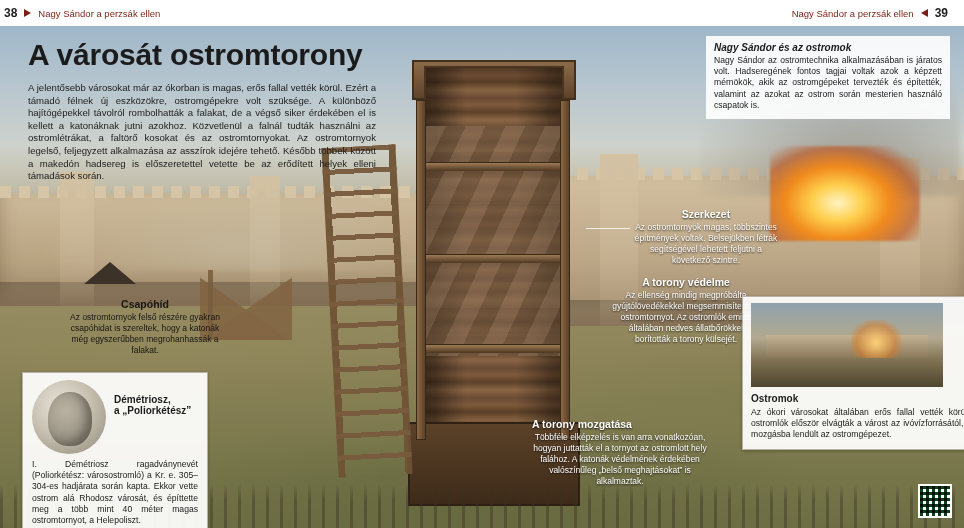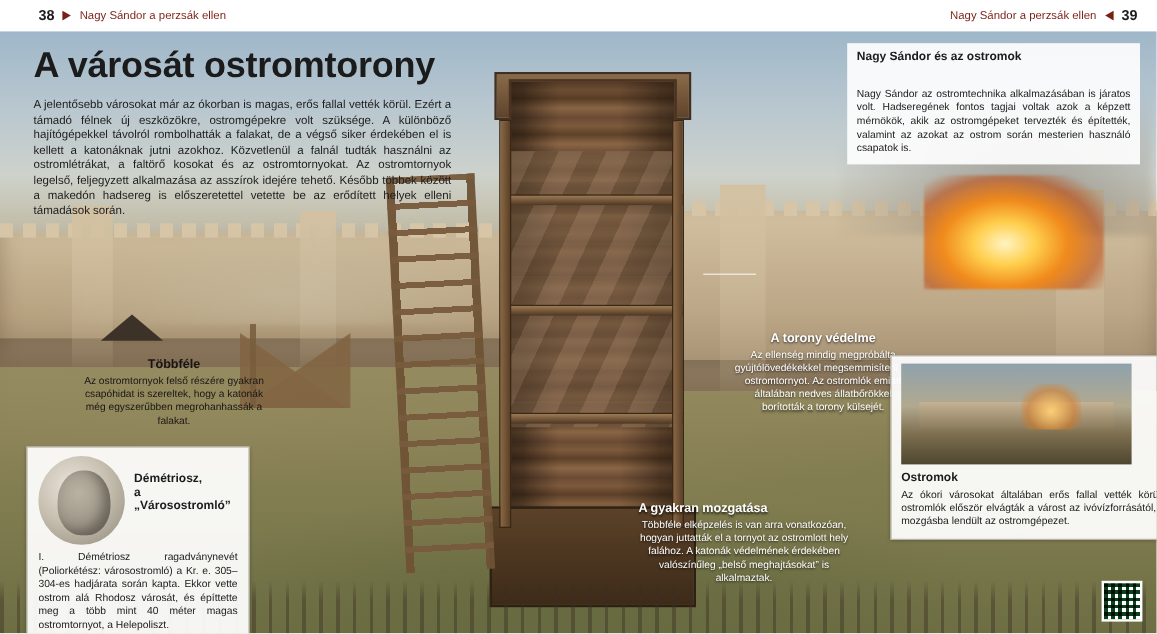--- a/index.html
+++ b/index.html
@@ -17,21 +17,21 @@
     overflow: hidden;
     background: #ffffff;
   }
 
   
   .runhead {
     position: absolute; top: 0; height: 26px;
     display: flex; align-items: center;
     font-size: 9.5px; color: #3a3a3a;
   }
-  .runhead-left { left: 0; padding-left: 32px; gap: 7px; }
+  .runhead-left { left: 0; padding-left: 4px; gap: 7px; }
   .runhead-right { right: 0; padding-right: 16px; gap: 7px; }
   .folio {
     font-size: 12px; font-weight: bold; color: #1d1d1d;
   }
   .runhead-title { color: #7a1f14; font-size: 9.5px; }
   .tri {
     width: 0; height: 0;
     border-top: 4.5px solid transparent;
     border-bottom: 4.5px solid transparent;
   }
@@ -248,21 +248,21 @@
     content: ""; position: absolute; left: 52%; top: 20%; width: 26%; height: 46%;
     background: radial-gradient(ellipse at 50% 60%, rgba(255,210,120,.95), rgba(220,120,30,.5) 55%, rgba(180,90,20,0) 80%);
   }
 
   
   .topbox {
     position: absolute; left: 706px; top: 36px; width: 244px;
     background: rgba(255,255,255,0.9);
     padding: 6px 8px 8px 8px;
   }
-  .topbox .ptitle { font-size: 10px; font-weight: bold; color: #1b1b1b; margin-bottom: 20px; }
+  .topbox .ptitle { font-size: 10px; font-weight: bold; color: #1b1b1b; margin-bottom: 2px; font-style: italic; }
   .topbox .ptext { font-size: 8.6px; line-height: 11.2px; color: #20201f; text-align: justify; }
 
   
   .qr {
     position: absolute; right: 12px; bottom: 10px; width: 34px; height: 34px;
     background:
       repeating-linear-gradient(to right, #0c3f1e 0 3px, #ffffff 3px 6px),
       repeating-linear-gradient(to bottom, #0c3f1e 0 3px, #ffffff 3px 6px);
     background-blend-mode: multiply;
     border: 2px solid #ffffff;
@@ -326,42 +326,46 @@
   </div>
 
   <div class="headline">A városát ostromtorony</div>
   <div class="intro">A jelentősebb városokat már az ókorban is magas, erős fallal vették körül. Ezért a támadó félnek új eszközökre, ostromgépekre volt szüksége. A különböző hajítógépekkel távolról rombolhatták a falakat, de a végső siker érdekében el is kellett a katonáknak jutni azokhoz. Közvetlenül a falnál tudták használni az ostromlétrákat, a faltörő kosokat és az ostromtornyokat. Az ostromtornyok legelső, feljegyzett alkalmazása az asszírok idejére tehető. Később többek között a makedón hadsereg is előszeretettel vetette be az erődített helyek elleni támadások során.</div>
 
   <div class="topbox">
     <div class="ptitle">Nagy Sándor és az ostromok</div>
     <div class="ptext">Nagy Sándor az ostromtechnika alkalmazásában is járatos volt. Hadseregének fontos tagjai voltak azok a képzett mérnökök, akik az ostromgépeket tervezték és építették, valamint az azokat az ostrom során mesterien használó csapatok is.</div>
   </div>
 
+  <div class="caption light" style="left:630px; top:208px; width:152px;">
+    <div class="ctitle">Szerkezet</div>
+    <div class="ctext">Az ostromtornyok magas, többszintes építmények voltak. Belsejükben létrák segítségével lehetett feljutni a következő szintre.</div>
+  </div>
   <div class="leader" style="left:586px; top:228px; width:44px;"></div>
 
   <div class="caption dark" style="left:62px; top:298px; width:166px;">
-    <div class="ctitle">Többféle</div>
+    <div class="ctitle">Csapóhíd</div>
     <div class="ctext">Az ostromtornyok felső részére gyakran csapóhidat is szereltek, hogy a katonák még egyszerűbben megrohanhassák a falakat.</div>
   </div>
 
   <div class="caption light" style="left:610px; top:276px; width:152px;">
     <div class="ctitle">A torony védelme</div>
     <div class="ctext">Az ellenség mindig megpróbálta gyújtólövedékekkel megsemmisíteni az ostromtornyot. Az ostromlók emiatt általában nedves állatbőrökkel borították a torony külsejét.</div>
   </div>
 
   <div class="caption light" style="left:532px; top:418px; width:176px; text-align:left;">
-    <div class="ctitle">A gyakran mozgatása</div>
+    <div class="ctitle">A torony mozgatása</div>
     <div class="ctext" style="text-align:center;">Többféle elképzelés is van arra vonatkozóan, hogyan juttatták el a tornyot az ostromlott hely falához. A katonák védelmének érdekében valószínűleg „belső meghajtásokat” is alkalmaztak.</div>
   </div>
 
   <div class="panel" style="left:22px; top:372px; width:186px;">
     <div style="display:flex; gap:8px; align-items:flex-start;">
       <div class="coin"></div>
       <div class="ptitle" style="white-space:pre-line; padding-top:14px;">Démétriosz,
-a „Városostromló”</div>
+a „Poliorkétész”</div>
     </div>
     <div class="ptext" style="margin-top:5px;">I. Démétriosz ragadványnevét (Poliorkétész: városostromló) a Kr. e. 305–304-es hadjárata során kapta. Ekkor vette ostrom alá Rhodosz városát, és építtette meg a több mint 40 méter magas ostromtornyot, a Helepoliszt.</div>
   </div>
 
   <div class="panel" style="left:742px; top:296px; width:252px; padding:6px 8px 8px 8px;">
     <div class="photo-ostromok" style="width:192px; height:84px;"></div>
     <div class="ptitle" style="margin-top:6px;">Ostromok</div>
     <div class="ptext">Az ókori városokat általában erős fallal vették körül. Az ostromlók először elvágták a várost az ivóvízforrásától, majd mozgásba lendült az ostromgépezet.</div>
   </div>
 

